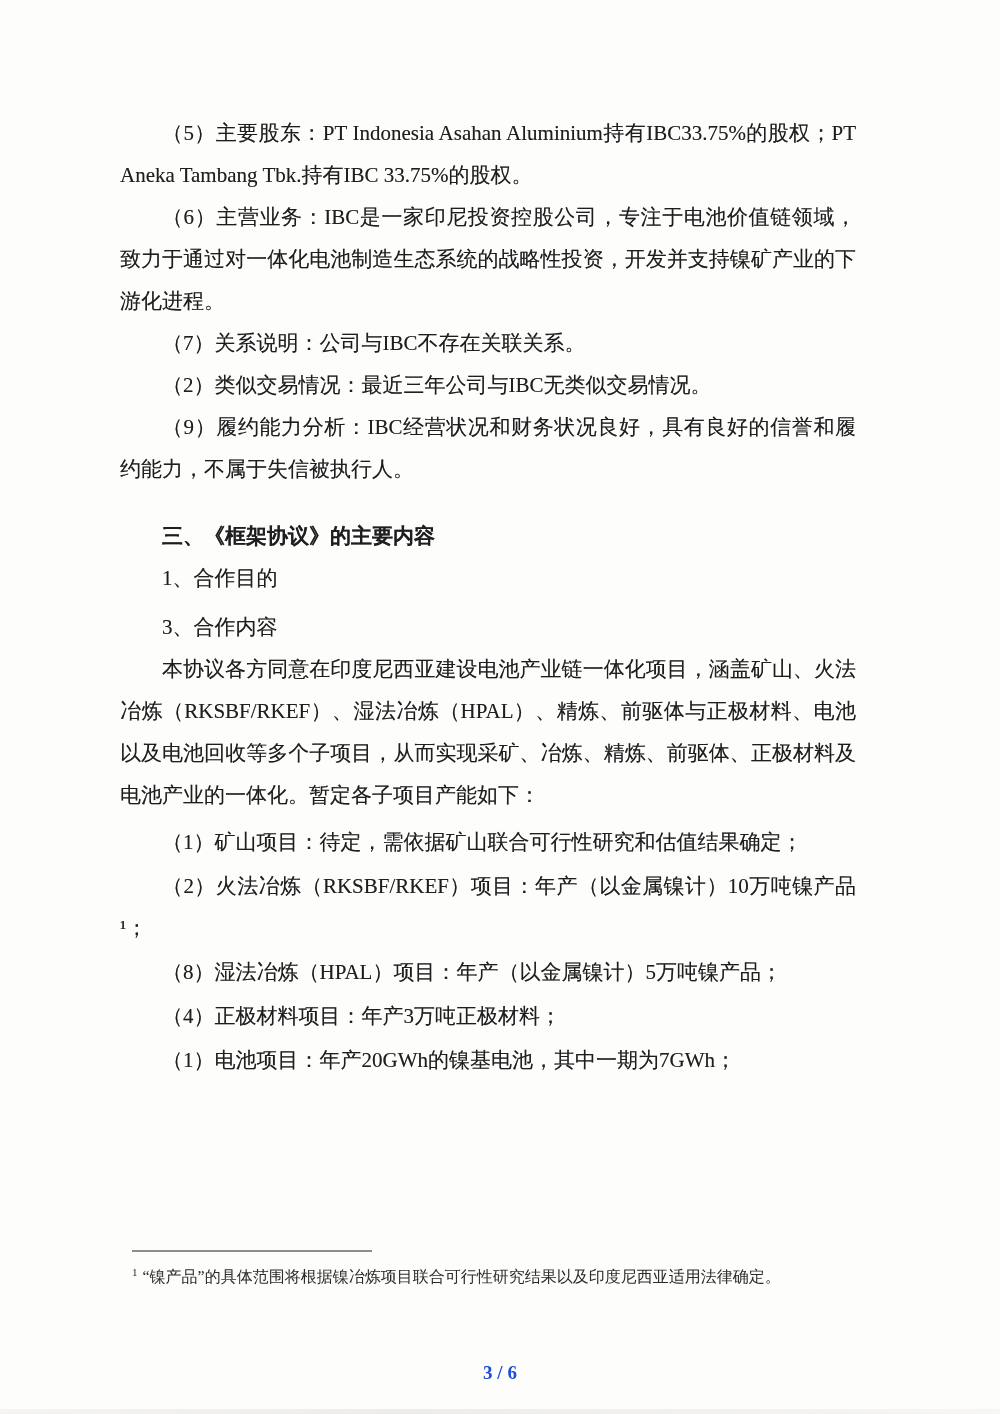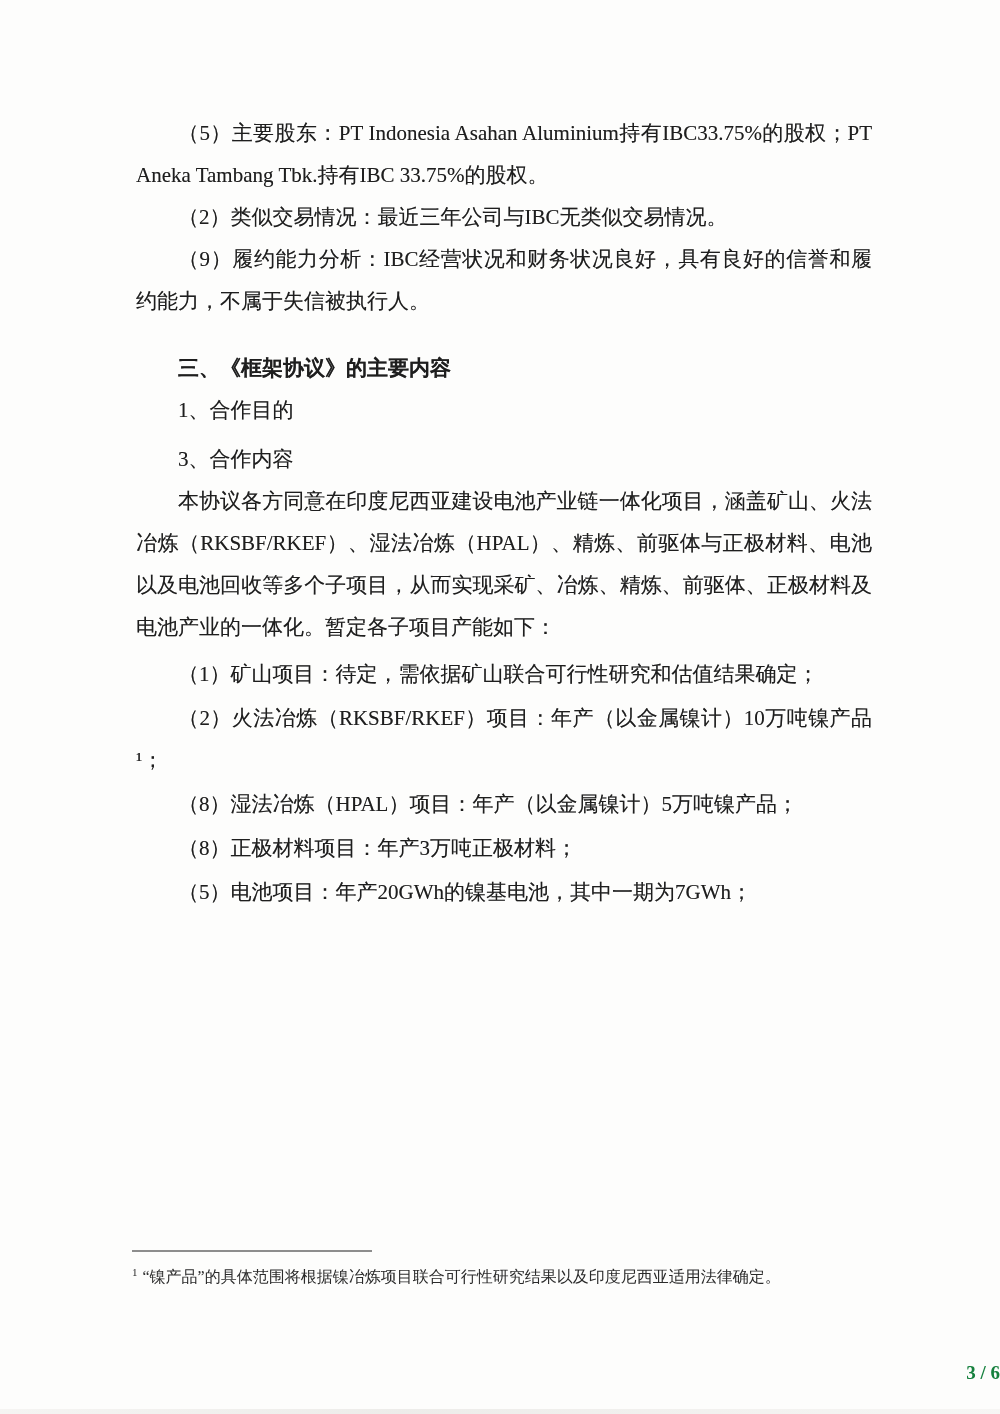--- a/index.html
+++ b/index.html
@@ -8,21 +8,21 @@
     width:1000px;
     height:1414px;
     margin:0 auto;
     background:#fdfdfc;
     font-family:"Liberation Serif","DejaVu Serif",serif;
     color:#1e1e1e;
     overflow:hidden;
   }
   .content{
     position:absolute;
-    left:136px;
+    left:120px;
     top:112px;
     width:736px;
   }
   .content p{
     margin:0;
     font-size:21px;
     line-height:42px;
     text-align:justify;
     text-indent:2em;
     text-shadow:0 0 0.4px rgba(30,30,30,0.45);
@@ -52,58 +52,60 @@
   }
   .footnote-text sup{
     font-size:11px;
     margin-right:5px;
   }
   .page-num{
     position:absolute;
     top:1362px;
     left:0;
     width:100%;
-    text-align:right;
+    text-align:center;
     font-size:19px;
     font-weight:bold;
-    color:#15803d;
+    color:#1d4ed8;
   }
   .bottom-artifact{
     position:absolute;
     bottom:0;
     left:0;
     right:0;
     height:5px;
     background:linear-gradient(to right,#f3f2f0,#e9e8e5 40%,#f5f4f2);
     opacity:0.8;
   }
 </style>
 </head>
 <body>
 
 <div class="page">
 
   <div class="content">
     <p>（5）主要股东：PT Indonesia Asahan Aluminium持有IBC33.75%的股权；PT Aneka Tambang Tbk.持有IBC 33.75%的股权。</p>
+    <p>（6）主营业务：IBC是一家印尼投资控股公司，专注于电池价值链领域，致力于通过对一体化电池制造生态系统的战略性投资，开发并支持镍矿产业的下游化进程。</p>
+    <p>（7）关系说明：公司与IBC不存在关联关系。</p>
     <p>（2）类似交易情况：最近三年公司与IBC无类似交易情况。</p>
     <p>（9）履约能力分析：IBC经营状况和财务状况良好，具有良好的信誉和履约能力，不属于失信被执行人。</p>
 
     <p class="heading">三、《框架协议》的主要内容</p>
 
     <p>1、合作目的</p>
 
     <p class="mt7">3、合作内容</p>
     <p>本协议各方同意在印度尼西亚建设电池产业链一体化项目，涵盖矿山、火法冶炼（RKSBF/RKEF）、湿法冶炼（HPAL）、精炼、前驱体与正极材料、电池以及电池回收等多个子项目，从而实现采矿、冶炼、精炼、前驱体、正极材料及电池产业的一体化。暂定各子项目产能如下：</p>
 
     <div class="list">
       <p>（1）矿山项目：待定，需依据矿山联合可行性研究和估值结果确定；</p>
       <p>（2）火法冶炼（RKSBF/RKEF）项目：年产（以金属镍计）10万吨镍产品¹；</p>
       <p>（8）湿法冶炼（HPAL）项目：年产（以金属镍计）5万吨镍产品；</p>
-      <p>（8）正极材料项目：年产3万吨正极材料；</p>
-      <p>（5）电池项目：年产20GWh的镍基电池，其中一期为7GWh；</p>
+      <p>（4）正极材料项目：年产3万吨正极材料；</p>
+      <p>（1）电池项目：年产20GWh的镍基电池，其中一期为7GWh；</p>
     </div>
   </div>
 
   <div class="footnote">
     <div class="footnote-rule"></div>
     <div class="footnote-text"><sup>1</sup><span>“镍产品”的具体范围将根据镍冶炼项目联合可行性研究结果以及印度尼西亚适用法律确定。</span></div>
   </div>
 
   <div class="page-num">3 / 6</div>
 

